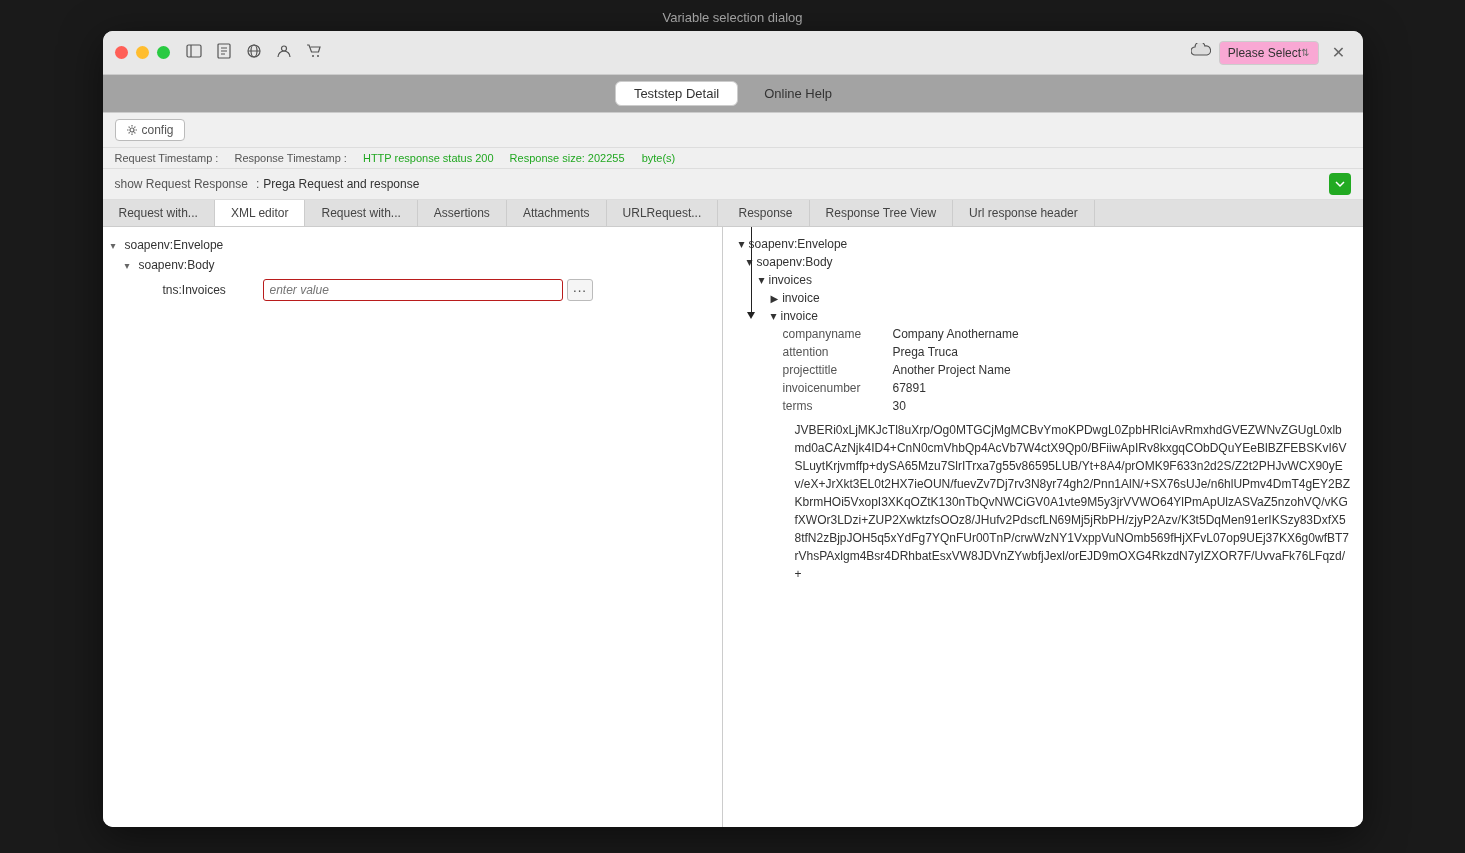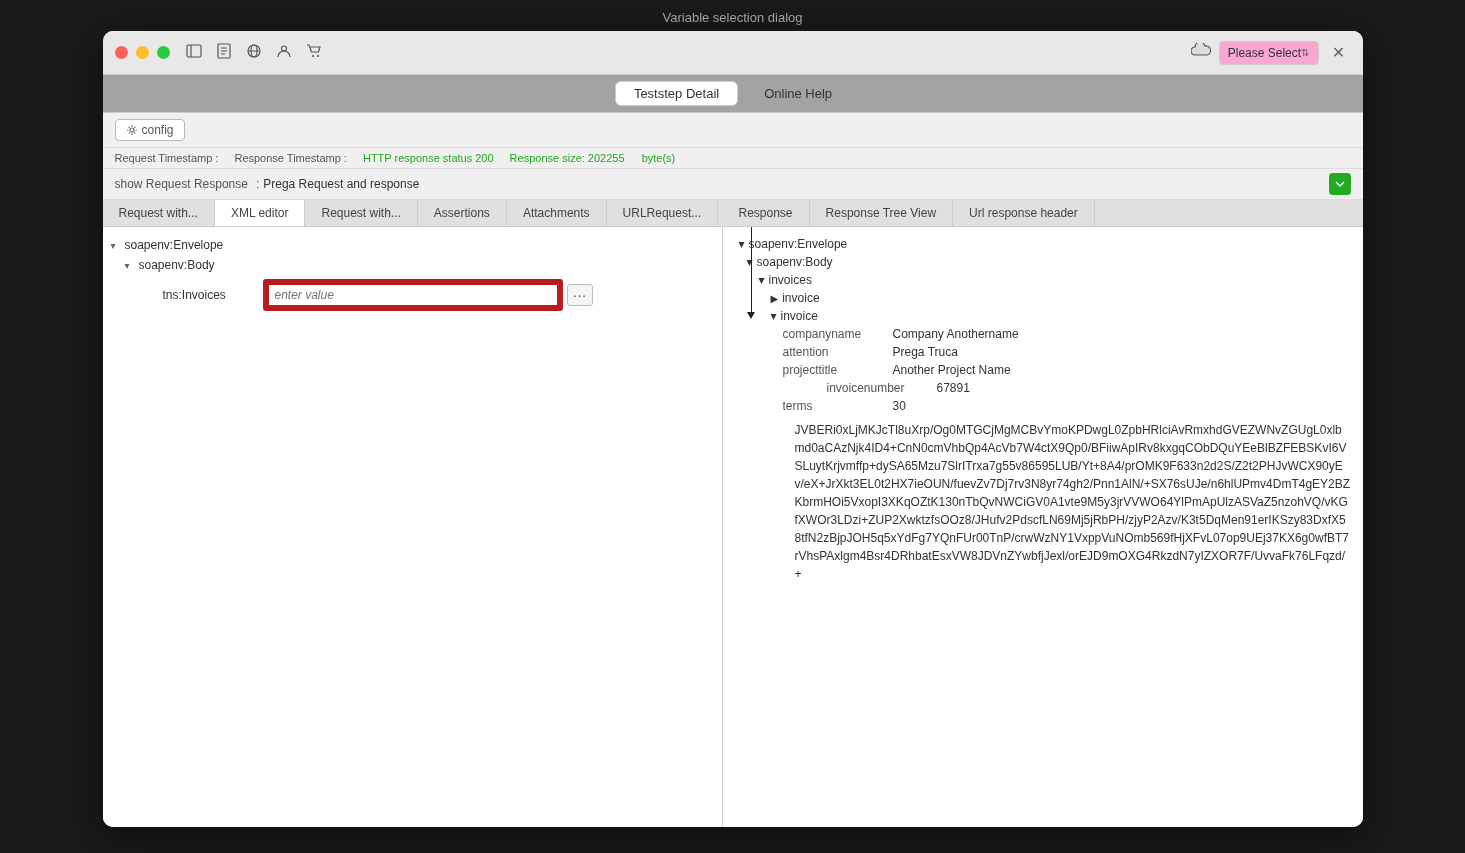--- a/index.html
+++ b/index.html
@@ -206,21 +206,21 @@
       padding: 4px 0;
     }
     .field-name {
       margin-left: 60px;
       min-width: 100px;
       font-size: 12px;
       color: #333;
     }
     .field-input {
       flex: 1;
-      border: 6px solid #b91c1c;
+      border: 1px solid #b91c1c;
       border-radius: 3px;
       padding: 3px 6px;
       font-size: 12px;
       color: #999;
       max-width: 300px;
     }
     .field-dots-btn {
       margin-left: 4px;
       width: 26px;
       height: 22px;
@@ -470,21 +470,21 @@
         <span class="resp-key" style="min-width:110px;">attention</span>
         <span class="resp-val">Prega Truca</span>
       </div>
 
       <div class="resp-tree-item indent-4">
         <span class="resp-key" style="min-width:110px;">projecttitle</span>
         <span class="resp-val">Another Project Name</span>
       </div>
 
       <div class="resp-tree-item indent-4">
-        <span class="resp-key" style="min-width:110px;margin-left:44px;">invoicenumber</span>
+        <span class="resp-key" style="min-width:110px;">invoicenumber</span>
         <span class="resp-val">67891</span>
       </div>
 
       <div class="resp-tree-item indent-4">
         <span class="resp-key" style="min-width:110px;">terms</span>
         <span class="resp-val">30</span>
       </div>
 
       <div class="long-text">JVBERi0xLjMKJcTl8uXrp/Og0MTGCjMgMCBvYmoKPDwgL0ZpbHRlciAvRmxhdGVEZWNvZGUgL0xlbmd0aCAzNjk4ID4+CnN0cmVhbQp4AcVb7W4ctX9Qp0/BFiiwApIRv8kxgqCObDQuYEeBlBZFEBSKvI6VSLuytKrjvmffp+dySA65Mzu7SlrITrxa7g55v86595LUB/Yt+8A4/prOMK9F633n2d2S/Z2t2PHJvWCX90yEv/eX+JrXkt3EL0t2HX7ieOUN/fuevZv7Dj7rv3N8yr74gh2/Pnn1AlN/+SX76sUJe/n6hlUPmv4DmT4gEY2BZKbrmHOi5VxopI3XKqOZtK130nTbQvNWCiGV0A1vte9M5y3jrVVWO64YlPmApUlzASVaZ5nzohVQ/vKGfXWOr3LDzi+ZUP2XwktzfsOOz8/JHufv2PdscfLN69Mj5jRbPH/zjyP2Azv/K3t5DqMen91erIKSzy83DxfX58tfN2zBjpJOH5q5xYdFg7YQnFUr00TnP/crwWzNY1VxppVuNOmb569fHjXFvL07op9UEj37KX6g0wfBT7rVhsPAxlgm4Bsr4DRhbatEsxVW8JDVnZYwbfjJexl/orEJD9mOXG4RkzdN7yIZXOR7F/UvvaFk76LFqzd/+</div>
 

